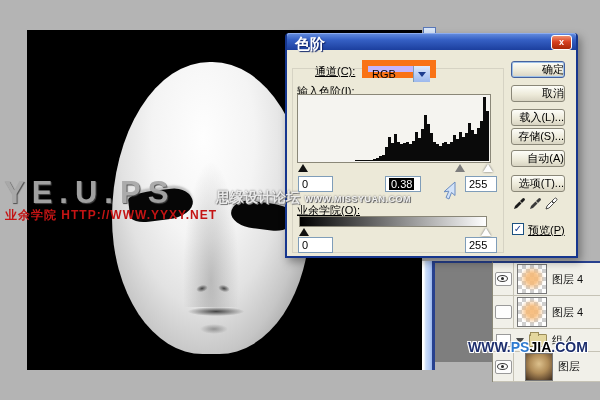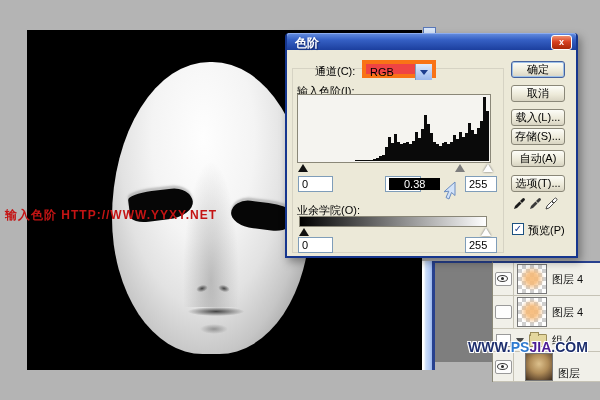--- a/index.html
+++ b/index.html
@@ -39,21 +39,21 @@
   .vscroll{position:absolute;left:422px;top:261px;width:10px;height:109px;z-index:2;
          background:linear-gradient(to right,#ffffff 0%,#ffffff 18%,#cddef9 38%,#b4cbf5 75%,#9ab6ea 100%);
          border-right:3px solid #27408e;}
   .win-gray{position:absolute;left:435px;top:261px;width:57px;height:99px;background:#7e7e7e;border-top:2px solid #27408e;z-index:2;}
   
   .lpanel{position:absolute;left:492px;top:261px;width:108px;height:121px;z-index:2;background:#f1f0e9;
          border-top:2px solid #27408e;border-left:1px solid #8a8878;box-sizing:border-box;}
   .lrow{display:flex;align-items:center;border-bottom:1px solid #c6c3b6;box-sizing:border-box;}
   .lrow.r1,.lrow.r2{height:33px;}
   .lrow.r3{height:23px;}
-  .lrow.r4{height:30px;align-items:flex-end;}
+  .lrow.r4{height:30px;}
   .eyecell{width:20px;align-self:stretch;border-right:1px solid #c6c3b6;display:flex;align-items:center;justify-content:center;flex:none;}
   .eyebox{width:15px;height:12px;border:1px solid #9a9a9a;background:#fdfdfd;border-radius:2px;position:relative;}
   .eyeglyph{position:absolute;left:1px;top:2px;width:9px;height:5px;border:1px solid #3c3c3c;border-radius:50%;}
   .eyeglyph::after{content:"";position:absolute;left:3px;top:1px;width:3px;height:3px;border-radius:50%;background:#2a2a2a;}
   .thumb{width:28px;height:28px;border:1px solid #777;margin-left:3px;position:relative;flex:none;background:#fff;}
   .thumb.checker{background-color:#fff;
     background-image:linear-gradient(45deg,#cfcfcf 25%,transparent 25%,transparent 75%,#cfcfcf 75%),
                      linear-gradient(45deg,#cfcfcf 25%,transparent 25%,transparent 75%,#cfcfcf 75%);
     background-size:8px 8px;background-position:0 0,4px 4px;}
   .thumb.checker::after{content:"";position:absolute;inset:0;
@@ -66,49 +66,49 @@
   .folder{width:16px;height:11px;background:#e4d79e;border:1px solid #9a8c5a;border-radius:1px;margin-left:5px;position:relative;flex:none;}
   .folder::before{content:"";position:absolute;left:0;top:-3px;width:7px;height:3px;background:#e4d79e;border:1px solid #9a8c5a;border-bottom:none;}
   .indent{width:8px;flex:none;}
   
   .dialog{position:absolute;left:285px;top:33px;width:293px;height:225px;z-index:4;background:#ece9d8;
         border:2px solid #16368e;border-top:none;border-radius:4px 4px 0 0;box-sizing:border-box;
         box-shadow:3px 4px 8px rgba(0,0,0,.35);font-size:11px;}
   .titlebar{position:absolute;left:0;top:0;right:0;height:17px;border-radius:3px 3px 0 0;
         background:linear-gradient(180deg,#6890e0 0%,#3560c4 40%,#1c3f9e 100%);
         box-shadow:inset 0 1px 0 #8cacee;}
-  .title-text{position:absolute;left:8px;top:2px;color:#fff;font-weight:bold;font-size:12px;text-shadow:1px 1px 1px #12266a;}
+  .title-text{position:absolute;left:8px;top:2px;color:#fff;font-weight:bold;font-size:15px;text-shadow:1px 1px 1px #12266a;}
   .close-btn{position:absolute;right:4px;top:2px;width:19px;height:13px;border:1px solid #fff;border-radius:3px;
         background:linear-gradient(#f09070,#d84020 45%,#a82808);color:#fff;font-size:9px;font-weight:bold;
         text-align:center;line-height:12px;}
   .groupbox{position:absolute;left:5px;top:35px;width:210px;height:183px;border:1px solid #d6d3c4;}
-  .lbl{position:absolute;color:#000;}
+  .lbl{position:absolute;color:#000;text-decoration:underline;}
   .channel-lbl{left:28px;top:31px;}
-  .dropdown{position:absolute;left:75px;top:27px;width:74px;height:18px;background:#ef4444;border:4px solid #f97316;box-sizing:border-box;}
+  .dropdown{position:absolute;left:75px;top:27px;width:74px;height:18px;background:#c4b5fd;border:6px solid #f97316;box-sizing:border-box;}
   .dd-value{position:absolute;left:4px;top:2px;font-size:11px;}
   .dd-btn{position:absolute;right:0;top:0;width:16px;height:16px;border-left:1px solid #7f9db9;
         background:linear-gradient(#dfeafc,#b6ccf4 60%,#9cb8ec);display:flex;align-items:center;justify-content:center;}
   .dd-arrow{width:0;height:0;border:4px solid transparent;border-top:5px solid #1d3d8f;margin-top:4px;}
   .input-lbl{left:10px;top:51px;}
   .histo-box{position:absolute;left:10px;top:61px;width:194px;height:69px;background:#f5f4f0;
         border:1px solid #8a8778;box-sizing:border-box;}
   .hbars{position:absolute;left:1px;right:1px;bottom:1px;height:64px;display:flex;align-items:flex-end;}
   .hbar{flex:1 1 auto;background:#0a0a0a;}
   .slider-row{position:absolute;left:10px;top:131px;width:194px;height:9px;}
   .tri{position:absolute;width:0;height:0;border-left:5px solid transparent;border-right:5px solid transparent;}
   .tri.up-black{border-bottom:8px solid #111;}
   .tri.up-gray{border-bottom:8px solid #7d7d7d;}
   .tri.up-white{border-bottom:8px solid #fdfdfd;filter:drop-shadow(0 0 1px #666);}
   .field{position:absolute;height:16px;background:#fff;border:1px solid #7f9db9;box-sizing:border-box;
         font-size:11px;line-height:14px;padding-left:3px;color:#000;}
-  .sel{background:#000000;color:#fff;padding:0 15px;}
+  .sel{background:#000000;color:#fff;padding:0 2px;}
   .out-lbl{left:10px;top:170px;}
   .gradbar{position:absolute;left:12px;top:183px;width:188px;height:11px;border:1px solid #8a8778;
         background:linear-gradient(to right,#000,#fff);box-sizing:border-box;}
-  .btn{position:absolute;left:224px;width:54px;height:17px;box-sizing:border-box;text-align:center;line-height:15px;
+  .btn{position:absolute;left:224px;width:54px;height:17px;box-sizing:border-box;text-align:right;line-height:15px;
         font-size:11px;color:#000;background:linear-gradient(#fdfdf8,#ece9d8 60%,#d8d4c2);
         border:1px solid #8a8778;border-radius:3px;}
   .btn.default{border-color:#46629e;box-shadow:inset 0 0 0 1px #9ec1e8;}
   .droppers{position:absolute;left:226px;top:164px;display:flex;gap:3px;}
   .dropper{width:13px;height:13px;}
   .checkbox{position:absolute;left:225px;top:190px;width:12px;height:12px;background:#fff;border:1px solid #1c5180;
         box-sizing:border-box;font-size:10px;line-height:10px;font-weight:bold;color:#1d3d8f;text-align:center;}
   .preview-lbl{left:241px;top:190px;}
   
   .cursor{position:absolute;left:440px;top:181px;z-index:7;}
@@ -116,40 +116,41 @@
   .psjia{position:absolute;left:468px;top:339px;z-index:8;width:132px;}
   .psjia .l1{position:relative;height:32px;white-space:nowrap;}
   .ps-big{font-size:29px;font-weight:bold;font-style:italic;color:#2e7ad0;letter-spacing:1px;
         text-shadow:-1px -1px 0 #fff,1px -1px 0 #fff,-1px 1px 0 #fff,1px 1px 0 #fff,2px 2px 2px rgba(0,0,0,.3);}
   .star{font-size:13px;color:#f4a018;vertical-align:super;text-shadow:0 0 1px #fff;}
   .jy{font-size:24px;font-weight:bold;color:#3a80d8;
         text-shadow:-1px -1px 0 #fff,1px -1px 0 #fff,-1px 1px 0 #fff,1px 1px 0 #fff,2px 2px 2px rgba(0,0,0,.3);}
   .heart{position:absolute;font-size:12px;color:#f08020;left:88px;top:16px;text-shadow:0 0 1px #fff;}
   .psjia .l2{font-size:14px;font-weight:bold;letter-spacing:0;white-space:nowrap;
         text-shadow:-1px -1px 0 #fff,1px -1px 0 #fff,-1px 1px 0 #fff,1px 1px 0 #fff;}
-  .c-navy{color:#1e2f6e;} .c-blue{color:#2e7ad0;} .c-orange{color:#4c1d95;}
+  .c-navy{color:#1e2f6e;} .c-blue{color:#2e7ad0;} .c-orange{color:#000000;}
 </style>
 </head>
 <body>
 
 <div class="stage">
 
   <div class="canvas">
     <div class="face">
       <div class="nose-shade"></div>
       <div class="eye eye-l"></div>
       <div class="eye eye-r"></div>
       <div class="nostril nos-l"></div>
       <div class="nostril nos-r"></div>
       <div class="mouth"></div>
       <div class="chin-shade"></div>
     </div>
   </div>
 
-  <div class="wm-yyxy">输入色阶 HTTP://WWW.YYXY.NET</div>
+  <div class="wm-yeups">YE.U.PS</div>
+  <div class="wm-yyxy">业余学院 HTTP://WWW.YYXY.NET</div>
 
   <div class="scroll-notch"></div>
   <div class="vscroll"></div>
   <div class="win-gray"></div>
 
   <div class="lpanel">
     <div class="lrow r1">
       <span class="eyecell">
           <span class="eyebox">
             <span class="eyeglyph"></span>
@@ -309,20 +310,24 @@
         <svg width="13" height="13" viewBox="0 0 13 13">
             <path d="M1 12 L2 9 L6.5 4.5 L8.5 6.5 L4 11 Z" fill="#fff" stroke="#222" stroke-width="0.8"></path>
             <path d="M7 4 L9.5 1.5 a1.3 1.3 0 0 1 2 2 L9 6 Z" fill="#fff" stroke="#222" stroke-width="0.8"></path>
           </svg>
       </span>
     </div>
     <span class="checkbox">✓</span>
     <span class="lbl preview-lbl">预览(P)</span>
   </div>
 
+  <div class="wm-missyuan">
+    <span class="cn">思缘设计论坛</span>
+    <span class="url">WWW.MISSYUAN.COM</span>
+  </div>
 
   <span class="cursor">
     <svg width="17" height="20" viewBox="0 0 17 20">
         <polygon points="15,1 15,14.5 11.5,11.5 9,18 6,16.5 8.8,10.2 4,10.8" fill="#d3e3f8" stroke="#6a8cc0" stroke-width="1"></polygon>
       </svg>
   </span>
 
   <div class="psjia">
     <div class="l2">
       <span class="c-navy">WWW.</span><span class="c-blue">PS</span><span class="c-orange">JIA</span><span class="c-navy">.COM</span>

